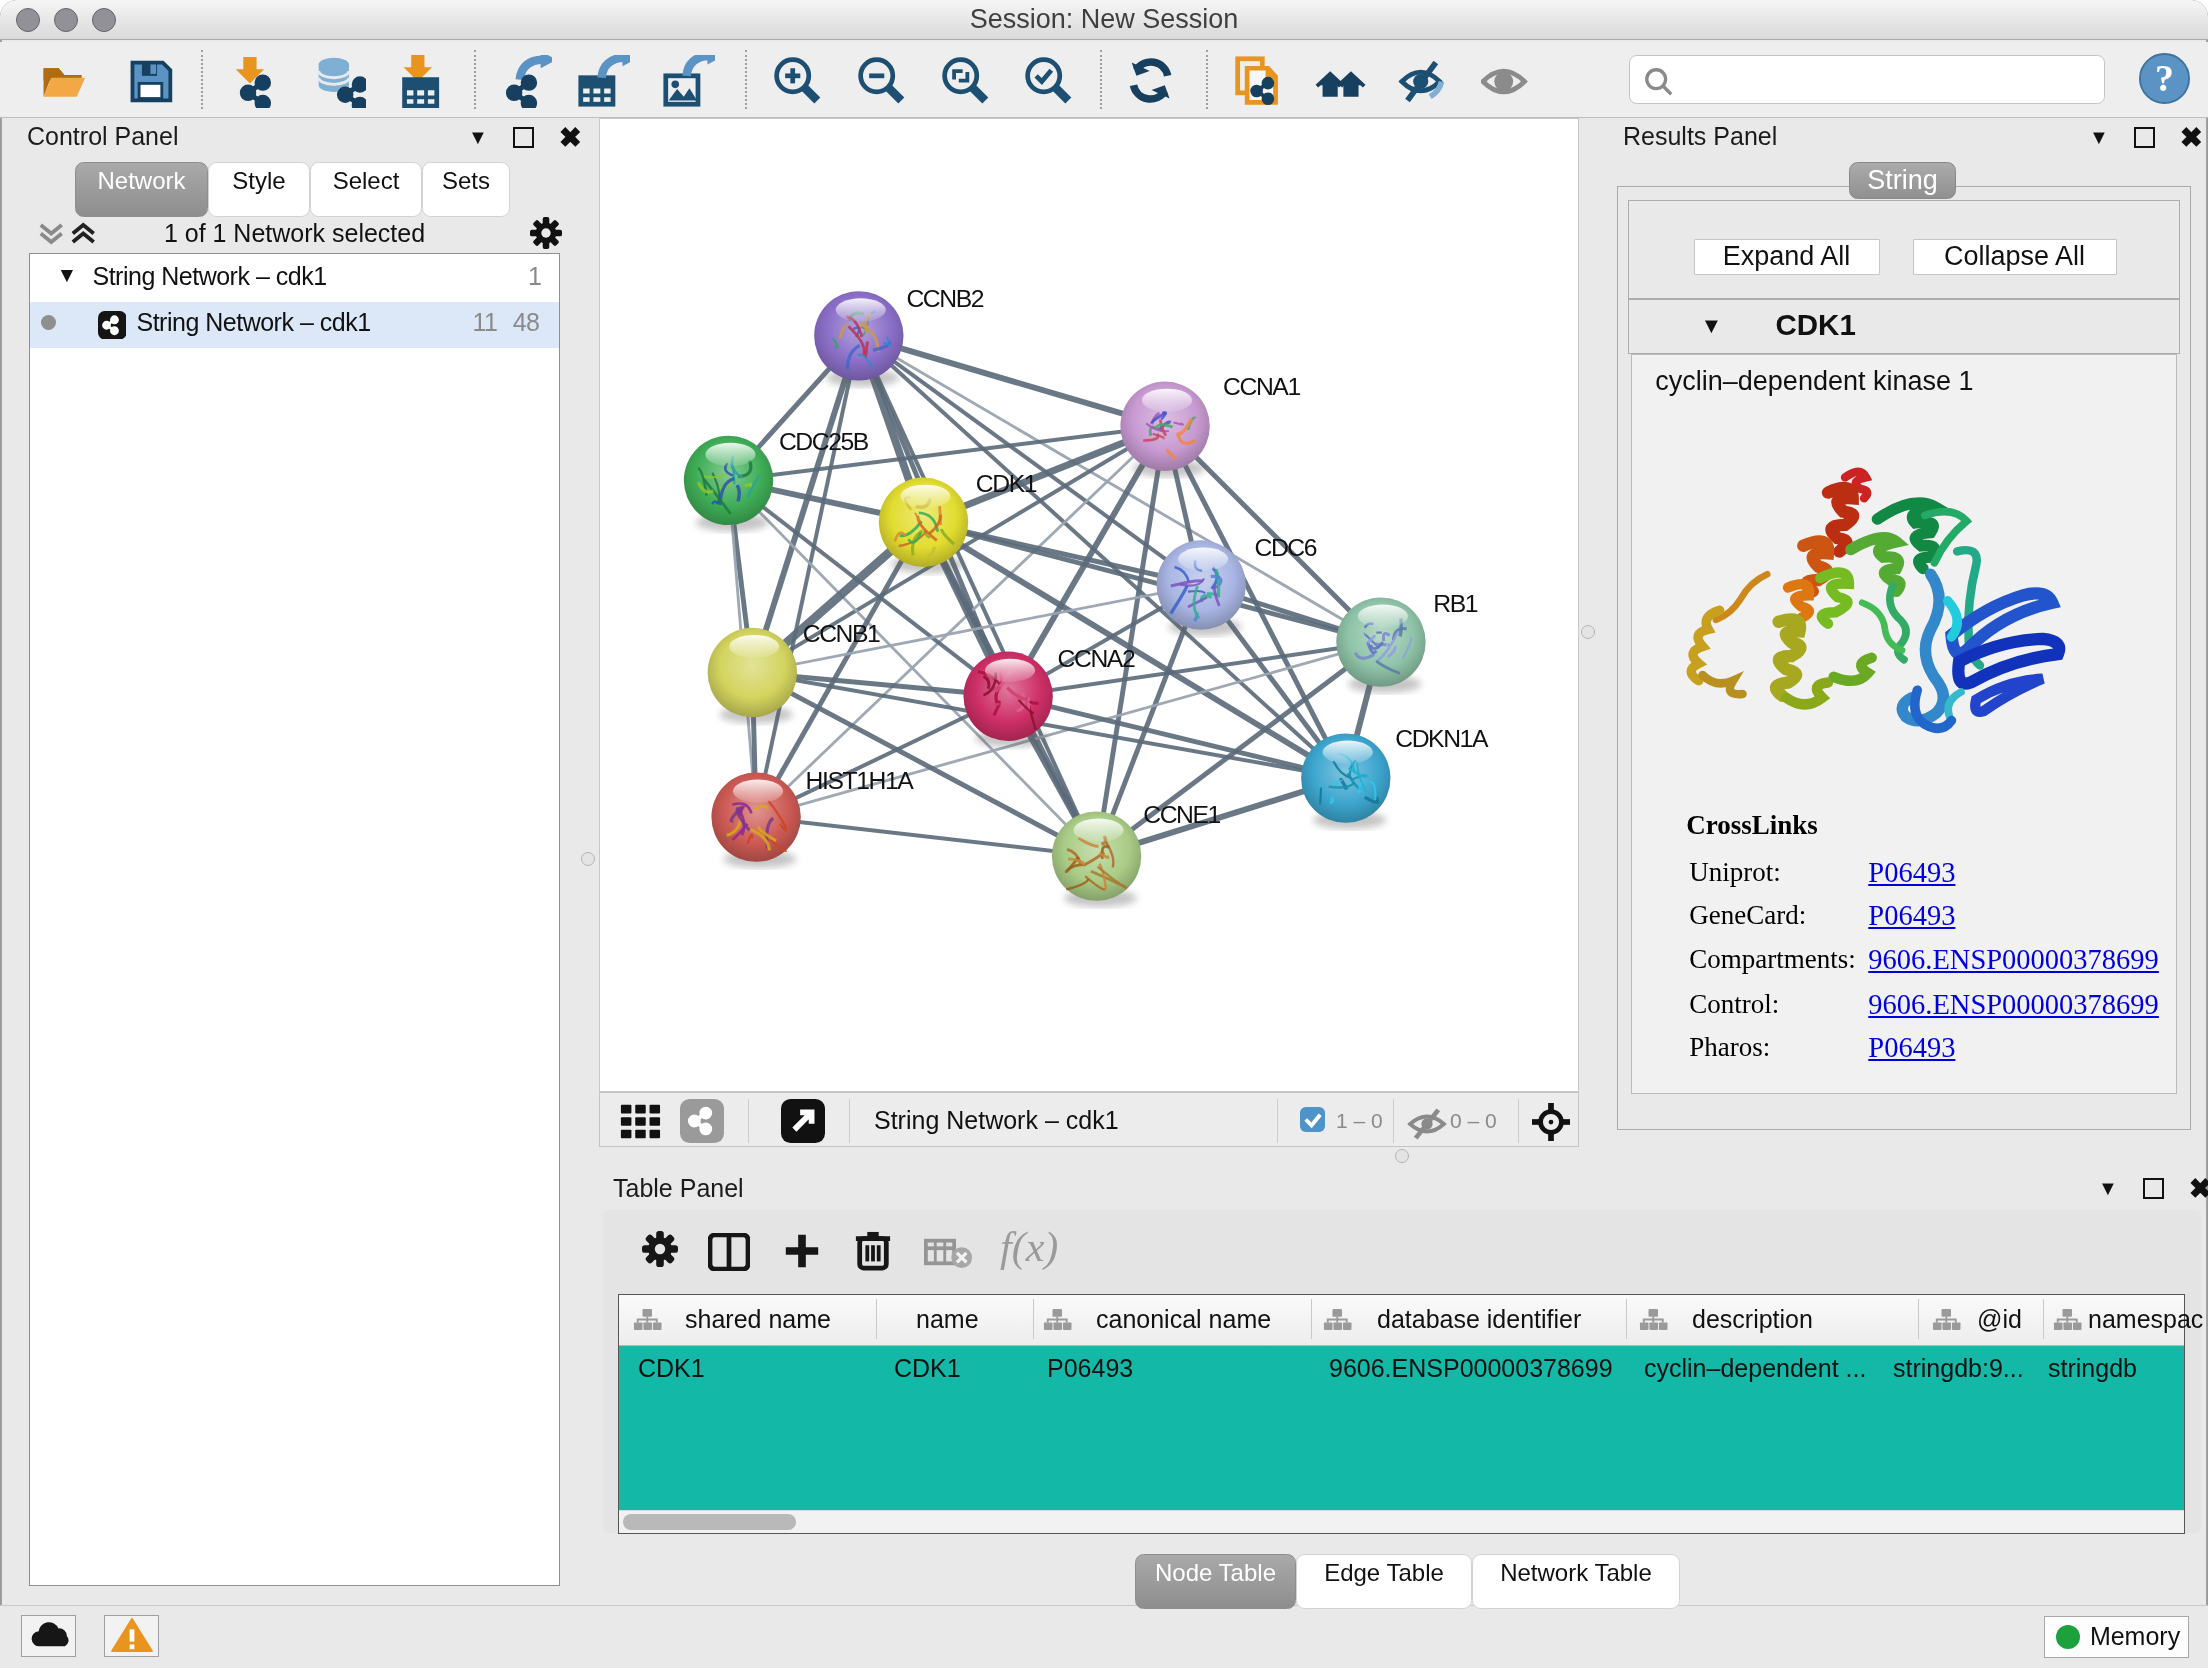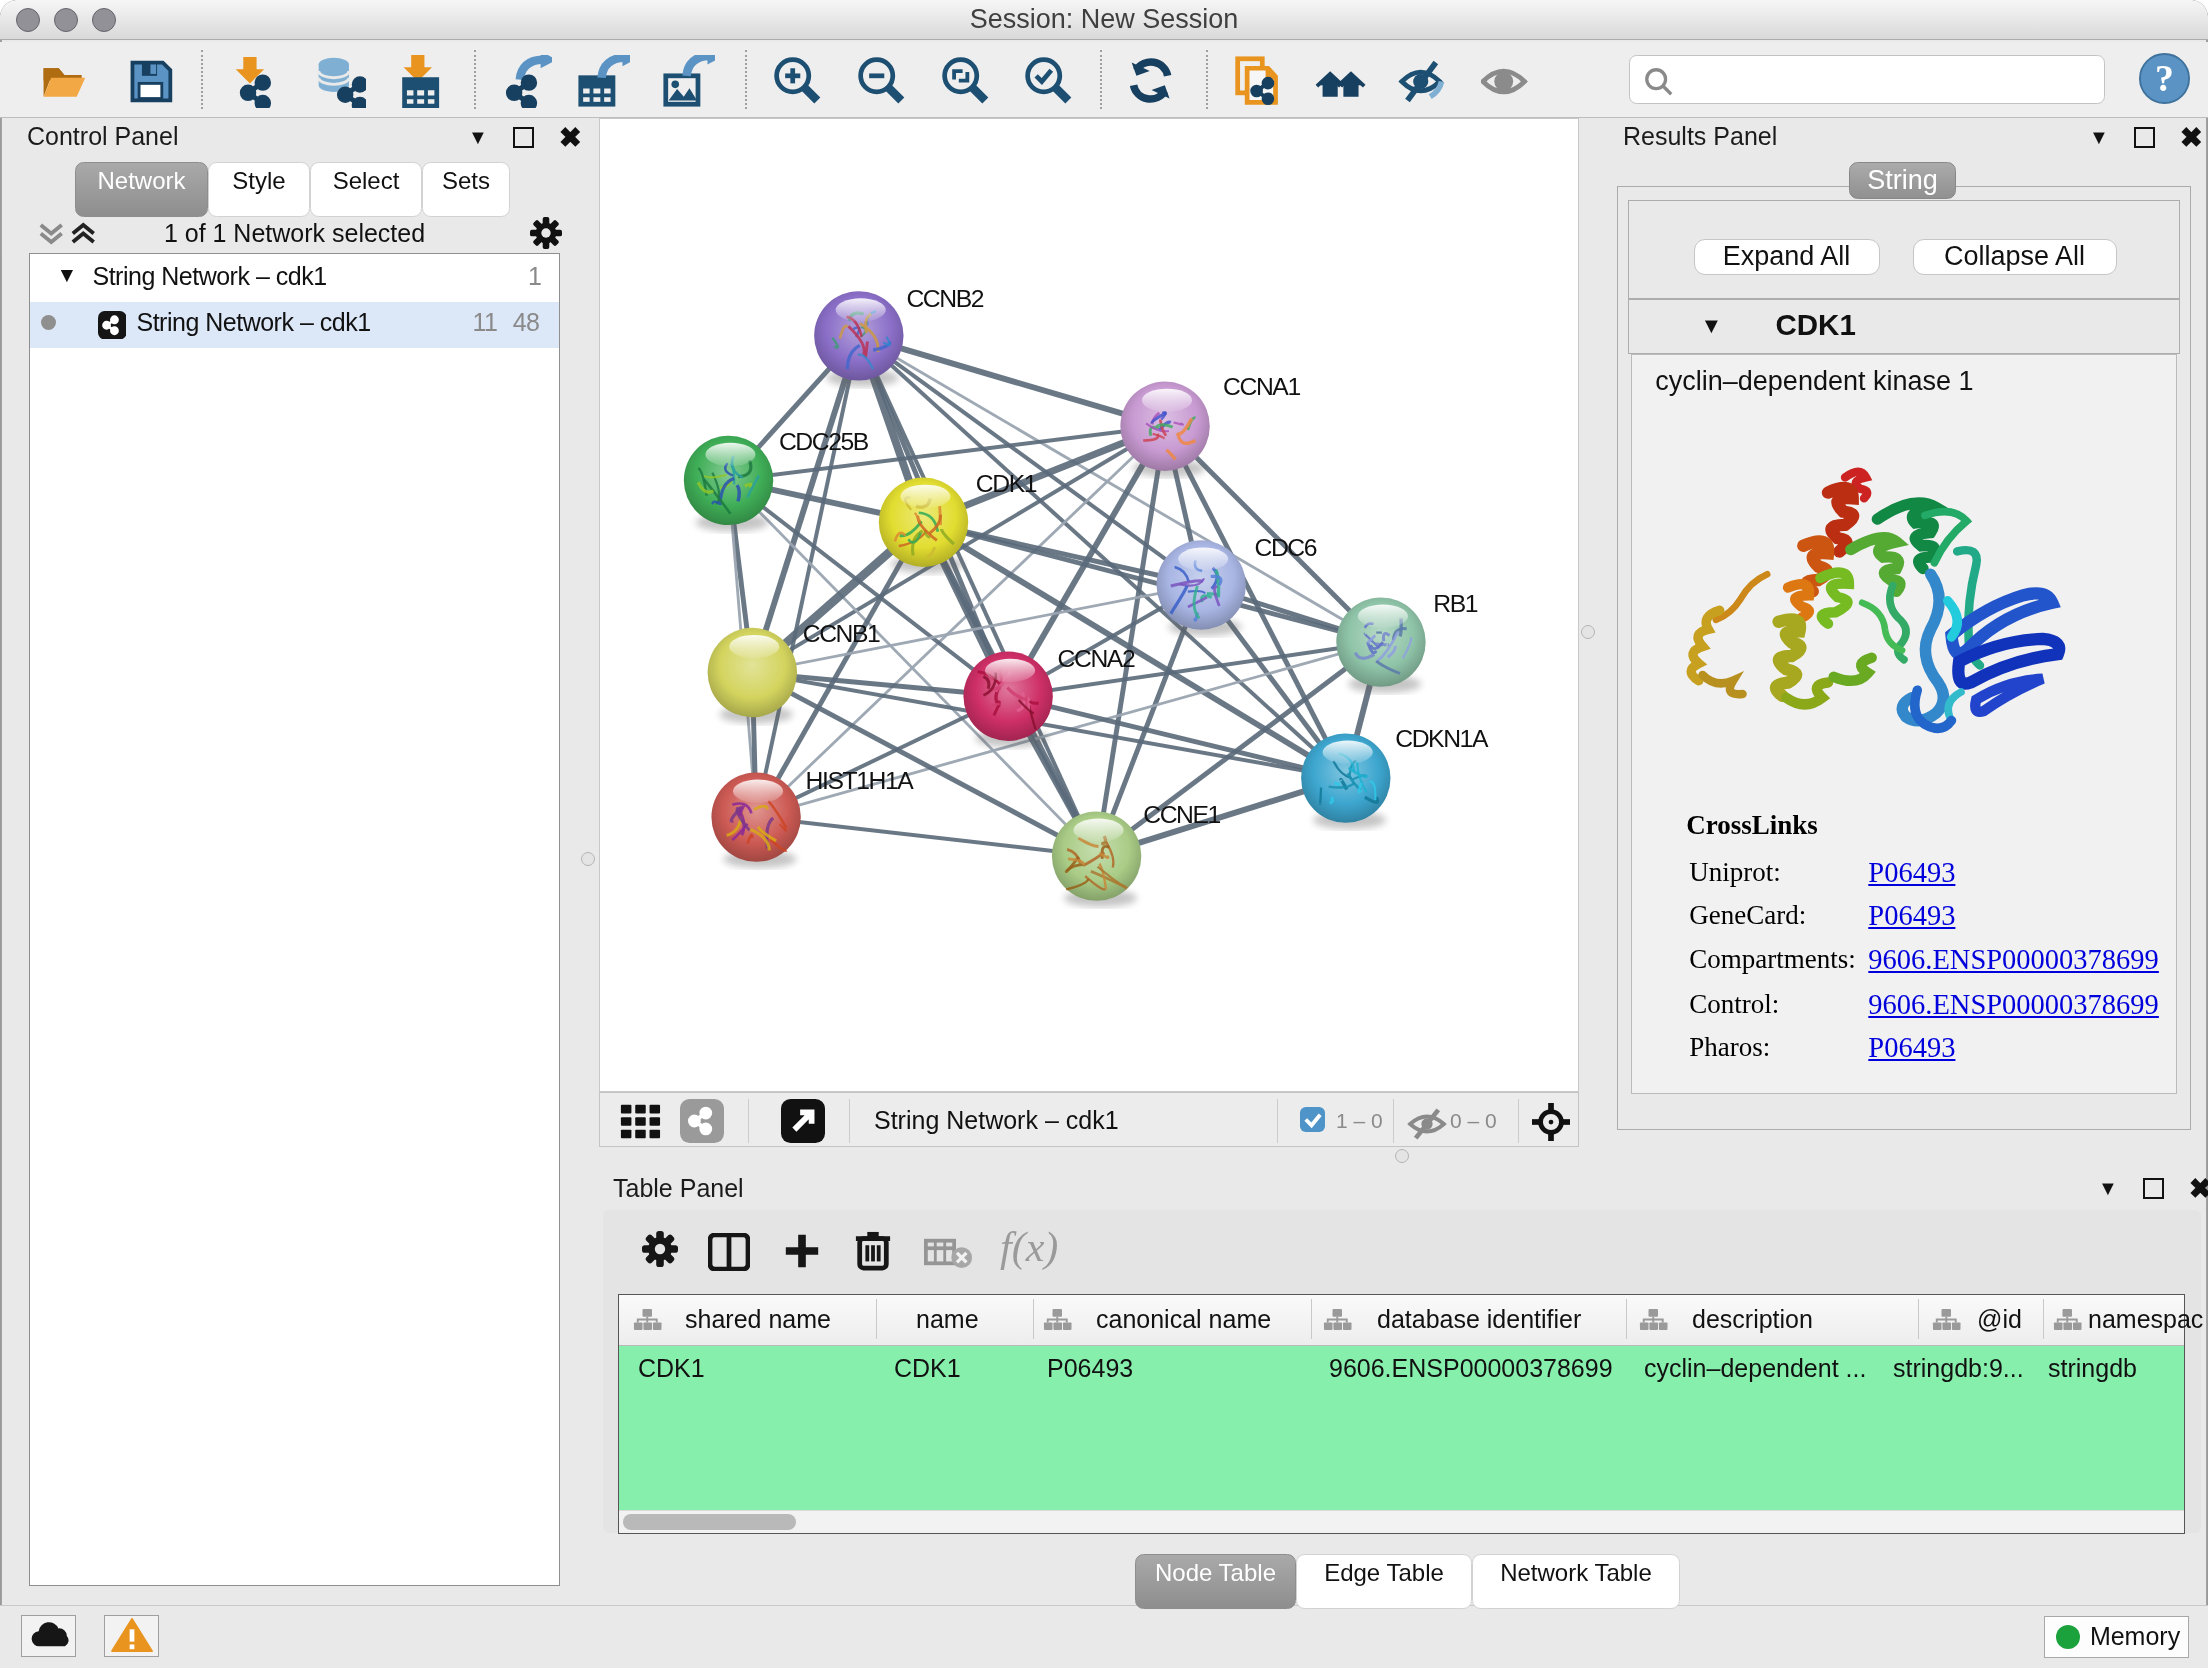--- a/index.html
+++ b/index.html
@@ -33,34 +33,34 @@
 #netpanel{position:absolute;left:599px;top:118px;width:980px;height:974px;background:#ffffff;border:1px solid #c8c8c8;}
 #netbar{position:absolute;left:599px;top:1092px;width:980px;height:55px;background:#ececec;border:1px solid #c4c4c4;}
 #netbar .lbl{position:absolute;left:274px;top:13.3px;font-size:25px;color:#111;}
 .nbsep{position:absolute;top:5.7px;height:44px;width:0;border-left:1.9px solid #cccccc;}
 #netbar .cnt{position:absolute;top:16px;font-size:21px;color:#8a8a8a;}
 
 #rp-title{position:absolute;left:1623px;top:122px;}
 #rp-outer{position:absolute;left:1617px;top:186px;width:574px;height:944px;background:#e9e9e9;border:1.9px solid #ababab;}
 #stringtab{position:absolute;left:1849px;top:162px;width:107px;height:37px;background:linear-gradient(#ababab,#909090);border-radius:8.6px;color:#fff;font-size:27px;text-align:center;line-height:35px;border:1px solid #888;}
 #rp-expbox{position:absolute;left:9.5px;top:13.3px;width:552px;height:99px;border:1.9px solid #adadad;background:#e9e9e9;}
-.rbtn{position:absolute;top:38px;height:36px;background:#ffffff;border:1.9px solid #c6c6c6;border-radius:11px;font-size:27px;color:#111;text-align:center;line-height:32px;}
+.rbtn{position:absolute;top:38px;height:36px;background:#ffffff;border:1.9px solid #c6c6c6;border-radius:1px;font-size:27px;color:#111;text-align:center;line-height:32px;}
 #rp-cdk{position:absolute;left:9.5px;top:112px;width:552px;height:55px;background:#e9e9e9;border:1.9px solid #adadad;}
 #rp-cdk .tri{position:absolute;left:72px;top:13.3px;font-size:22px;color:#111;}
 #rp-cdk .t{position:absolute;left:147px;top:7.6px;font-size:29.5px;font-weight:bold;color:#111;}
 #rp-body{position:absolute;left:13.3px;top:167px;width:546px;height:740px;background:#f1f1f1;border:1px solid #bbbbbb;}
 #rp-body .desc{position:absolute;left:23px;top:11.4px;font-size:27px;color:#111;}
 #crosslinks{position:absolute;left:34px;top:455px;font-family:"Liberation Serif",serif;font-size:27px;font-weight:bold;color:#000;margin-left:20px;}
 .clrow{position:absolute;left:57px;width:485px;white-space:nowrap;font-family:"Liberation Serif",serif;font-size:27px;color:#000;}
 .clrow a{position:absolute;left:179px;color:#0000dd;text-decoration:underline;font-size:28.5px;}
 
 #tp-title{position:absolute;left:613px;top:1174px;}
 #tablepanel{position:absolute;left:603px;top:1210px;width:1598px;height:323px;background:#e4e4e4;border-radius:5.7px;}
 #tp-toolbar{position:absolute;left:15px;top:17px;height:53px;width:571px;}
-#tbl{position:absolute;left:15px;top:84px;width:1567px;height:240px;background:#86efac;border:1.9px solid #555555;}
+#tbl{position:absolute;left:15px;top:84px;width:1567px;height:240px;background:#14b8a6;border:1.9px solid #555555;}
 #tbl-hdr{position:absolute;left:0;top:0;width:100%;height:51px;background:linear-gradient(#fafafa,#ededed);border-bottom:1.9px solid #b9b9b9;}
 .th{position:absolute;top:0;height:51px;font-size:25px;color:#111;line-height:49px;}
 .thdiv{position:absolute;top:3.8px;height:40px;width:0;border-left:1.9px solid #c9c9c9;}
 .td{position:absolute;top:59px;font-size:25px;color:#111;white-space:nowrap;}
 #tbl-scroll{position:absolute;left:0px;bottom:0px;width:100%;height:23px;background:#f2f2f2;border-top:1px solid #d9d9d9;}
 #tbl-thumb{position:absolute;left:3.8px;top:2.9px;width:173px;height:16px;background:#b9b9b9;border-radius:8.6px;}
 #tp-tabs{position:absolute;left:1135px;top:1554px;display:flex;height:38px;}
 
 #statusbar{position:absolute;left:0;top:1605px;width:100%;height:63px;background:#e9e9e9;border-top:1.9px solid #c9c9c9;}
 .sbtn{position:absolute;top:8.6px;width:55px;height:42px;background:#f2f2f2;border:1.9px solid #9f9f9f;}

